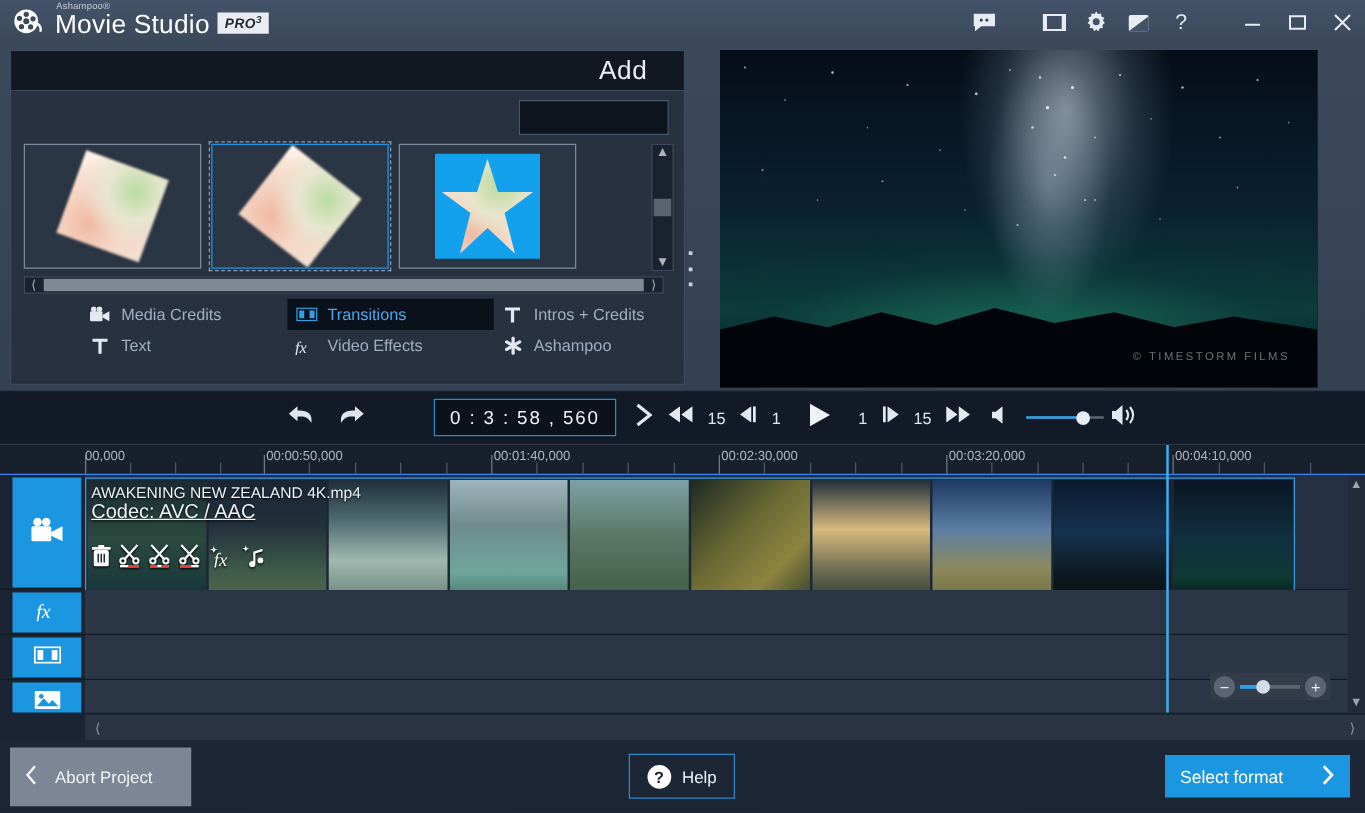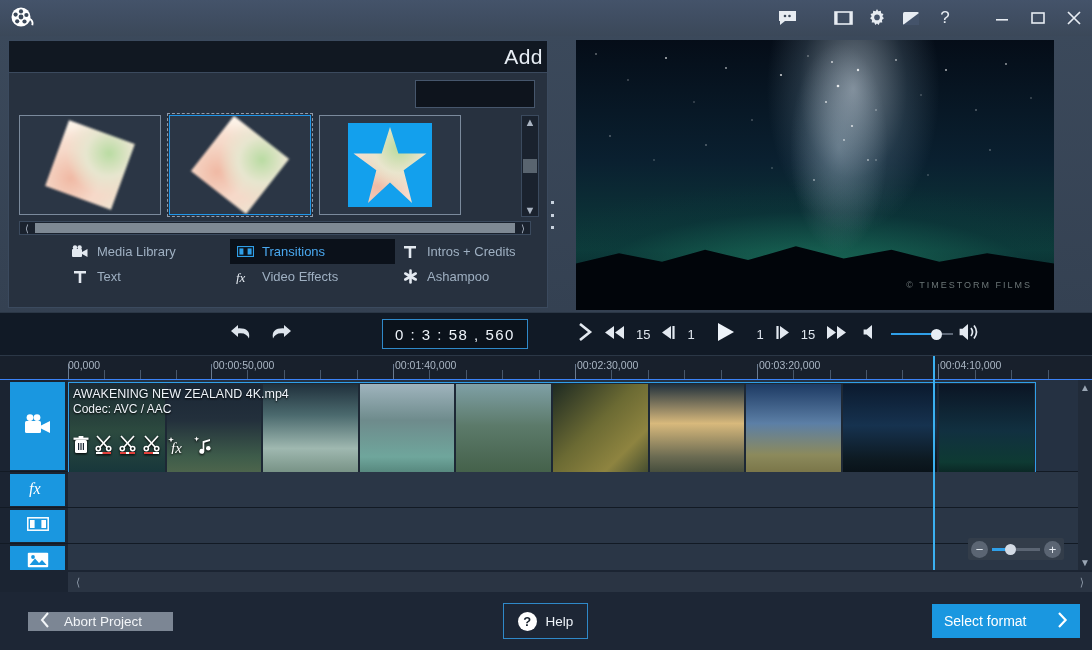--- a/index.html
+++ b/index.html
@@ -48,21 +48,21 @@
   .tb-gap { width:22px; }
   .win-btn { width:36px; }
 
   
   .leftpanel {
     position:absolute; left:8px; top:40px; width:540px; height:268px;
     background:#27313f; border:1px solid #3b4a5e;
   }
   .addbar {
     height:32px; background:#111822; border-bottom:1px solid #3b4a5e;
-    display:flex; align-items:center; justify-content:flex-end; padding-right:4px;
+    display:flex; align-items:center; justify-content:flex-end; padding-right:29px;
   }
   .addbar .addlabel { font-size:21px; color:#e8eef5; letter-spacing:.5px; }
   .searchrow { height:36px; display:flex; justify-content:flex-end; align-items:center; padding:6px 12px 0 0; }
   .searchbox {
     width:120px; height:28px; background:#0e141d; border:1px solid #46566c;
     display:flex; align-items:center; padding:0 6px;
   }
   .searchbox input {
     flex:1; background:transparent; border:none; outline:none;
     color:#cfd8e3; font-size:12px; font-family:"Liberation Sans", sans-serif;
@@ -153,21 +153,21 @@
   }
   .watermark {
     position:absolute; right:22px; bottom:20px; color:#8e9a9a; font-size:9px;
     letter-spacing:2px; opacity:.75;
   }
 
   
   .toolbar {
     position:absolute; left:0; top:312px; width:1092px; height:44px;
     background:#111a26; border-top:1px solid #2b3746; border-bottom:1px solid #2b3746;
-    display:flex; align-items:center;gap:35px;
+    display:flex; align-items:center;
   }
   .undo-redo { display:flex; gap:16px; margin-left:230px; color:#dde4ec; }
   .timecode {
     margin-left:55px; border:1px solid #2f89c9; background:#0b121b;
     height:30px; min-width:140px; display:flex; align-items:center; justify-content:center;
     padding:0 12px; color:#eef3f9; font-size:15px; letter-spacing:1.5px;
   }
   .transport { display:flex; align-items:center; gap:11px; margin-left:14px; color:#e3e9f0; }
   .transport .num { font-size:13px; color:#dfe6ee; }
   .volwrap { display:flex; align-items:center; gap:6px; margin-left:4px; }
@@ -206,21 +206,21 @@
   .clip {
     position:absolute; left:0; top:2px; height:108px; width:968px;
     border:1px solid #2f9fe8; background:#1d2835; overflow:hidden;
   }
   .clipthumbs { position:absolute; inset:1px; display:flex; gap:2px; }
   .ct { width:95px; height:100%; }
   .cliplabel {
     position:absolute; left:4px; top:4px; color:#eef3f9; font-size:12.5px;
     text-shadow:0 1px 2px #000; line-height:15px; white-space:nowrap;
   }
-  .cliplabel .l2 { font-size:12px; }
+  .cliplabel .l2 { font-size:16px;text-decoration:underline; }
   .cliptools {
     position:absolute; left:4px; top:52px; display:flex; gap:5px; align-items:flex-end;
     color:#fff;
   }
   .cliptools .ci { filter: drop-shadow(0 1px 1px #000); }
 
   .playhead { position:absolute; left:933px; top:0; width:2px; height:214px; background:#3bb0f0; }
 
   .zoomctl {
     position:absolute; right:28px; top:182px; width:96px; height:22px;
@@ -245,21 +245,21 @@
     background:#2a3443; display:flex; align-items:center; justify-content:space-between;
     padding:0 8px; color:#8b97a6; font-size:11px;
   }
 
   
   .footer {
     position:absolute; left:0; top:592px; width:1092px; height:58px;
     background:#1d2635; display:flex; align-items:center;
   }
   .btn-abort {
-    margin-left:28px; height:19px; width:145px; background:#7c8694; color:#f2f5f8;
+    margin-left:8px; height:47px; width:145px; background:#7c8694; color:#f2f5f8;
     display:flex; align-items:center; gap:14px; padding-left:12px; font-size:13.5px;
   }
   .btn-help {
     position:absolute; left:503px; height:36px; width:85px;
     border:1px solid #2f89c9; background:#1d2635; color:#eef3f9;
     display:flex; align-items:center; gap:9px; justify-content:center; font-size:13.5px;
   }
   .qcirc {
     width:19px; height:19px; border-radius:50%; background:#fff; color:#16202c;
     display:flex; align-items:center; justify-content:center; font-size:13px; font-weight:bold;
@@ -282,20 +282,24 @@
           <circle cx="11" cy="12" r="9.5" fill="#fff"></circle>
           <circle cx="11" cy="12" r="2.4" fill="#3b4859"></circle>
           <circle cx="11" cy="6.4" r="2.1" fill="#3b4859"></circle>
           <circle cx="16.4" cy="10" r="2.1" fill="#3b4859"></circle>
           <circle cx="14.5" cy="16.5" r="2.1" fill="#3b4859"></circle>
           <circle cx="7.2" cy="16.3" r="2.1" fill="#3b4859"></circle>
           <circle cx="5.6" cy="9.6" r="2.1" fill="#3b4859"></circle>
           <path d="M20 13 q4.5 2 3.2 7.5 l-1.8-.4 q1-4-2.4-5.4 z" fill="#fff"></path>
         </svg>
       </span>
+      <span class="brandtext">
+        <span class="vendor">Ashampoo®</span>
+        <span class="prodname">Movie Studio</span><span class="pro-badge"><span>PRO</span><sup>3</sup></span>
+      </span>
     </div>
 
     <div class="tb-icons">
       <div class="tb-btn">
         <svg width="19" height="16" viewBox="0 0 19 16">
             <path d="M1 1h17v10H7l-5 4V11H1z" fill="#e7ecf2"></path>
             <circle cx="7" cy="6" r="1.3" fill="#3b4859"></circle>
             <circle cx="11.5" cy="6" r="1.3" fill="#3b4859"></circle>
           </svg>
       </div>
@@ -390,21 +394,21 @@
     <div class="cats">
       <div class="cat">
         <span class="cicon">
           <svg width="16" height="13" viewBox="0 0 16 13">
               <rect x="0" y="4" width="10" height="8" rx="1" fill="currentColor"></rect>
               <path d="M10 7 L15.5 4 L15.5 12 L10 9 Z" fill="currentColor"></path>
               <circle cx="3" cy="2.4" r="2.2" fill="currentColor"></circle>
               <circle cx="7.6" cy="2.4" r="2.2" fill="currentColor"></circle>
             </svg>
         </span>
-        <span>Media Library</span>
+        <span>Media Credits</span>
       </div>
       <div class="cat active">
         <span class="cicon">
           <svg width="17" height="11" viewBox="0 0 17 11">
               <rect x="0.5" y="0.5" width="16" height="10" fill="none" stroke="currentColor" stroke-width="1.2"></rect>
               <rect x="2.4" y="2.4" width="4" height="6.2" fill="currentColor"></rect>
               <rect x="10.6" y="2.4" width="4" height="6.2" fill="currentColor"></rect>
             </svg>
         </span>
         <span>Transitions</span>

